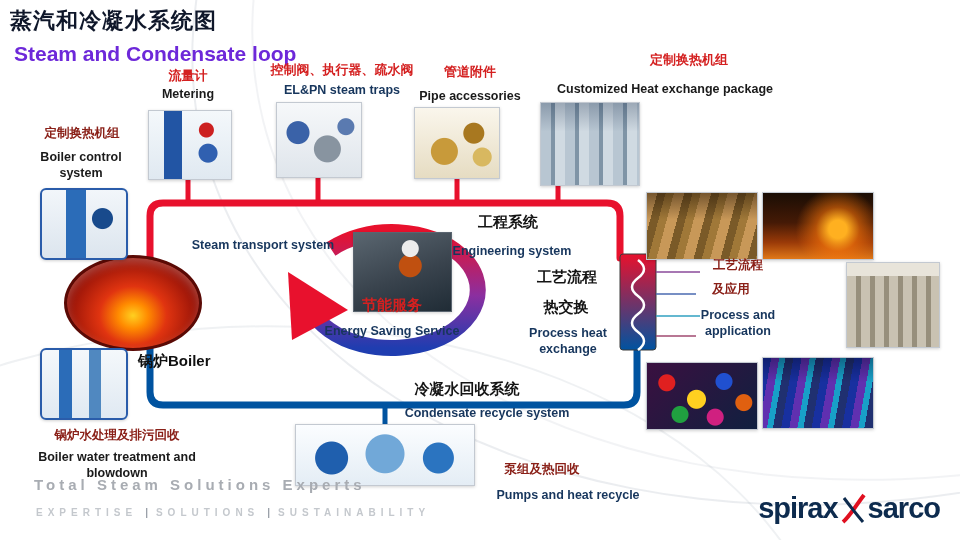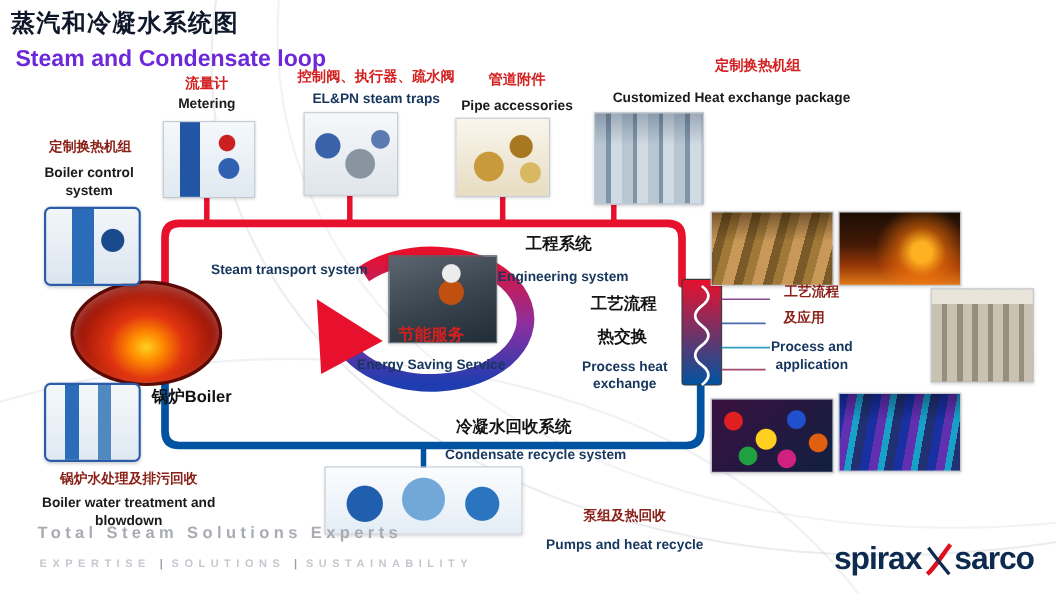--- a/index.html
+++ b/index.html
@@ -53,21 +53,21 @@
   #lbl-procapp-cn1 { left:696px; top:258px; width:84px; }
   #lbl-procapp-cn2 { left:692px; top:282px; width:78px; }
   #lbl-procapp-en  { left:686px; top:308px; width:104px; }
 
   #lbl-cond-cn { left:398px; top:380px; width:138px; }
   #lbl-cond-en { left:392px; top:406px; width:190px; }
 
   #lbl-wt-cn { left:26px; top:428px; width:182px; }
   #lbl-wt-en { left:32px; top:450px; width:170px; }
 
-  #lbl-pump-cn { left:516px; top:462px; width:104px; }
+  #lbl-pump-cn { left:490px; top:462px; width:104px; }
   #lbl-pump-en { left:478px; top:488px; width:180px; }
 
   
   .photo { position:absolute; z-index:3; border:1px solid #c3c9d1; box-shadow:0 1px 3px rgba(0,0,0,.18); }
   .blueframe { border:2px solid #2a5caa; border-radius:6px; }
 
   #ph-metering  { left:148px; top:110px; width:84px;  height:70px;
     background: linear-gradient(90deg, transparent 0 18%, #2255a4 18% 40%, transparent 40%),
       radial-gradient(circle at 70% 28%, #cc2020 0 7px, transparent 8px),
       radial-gradient(circle at 72% 62%, #3060b0 0 9px, transparent 10px),

